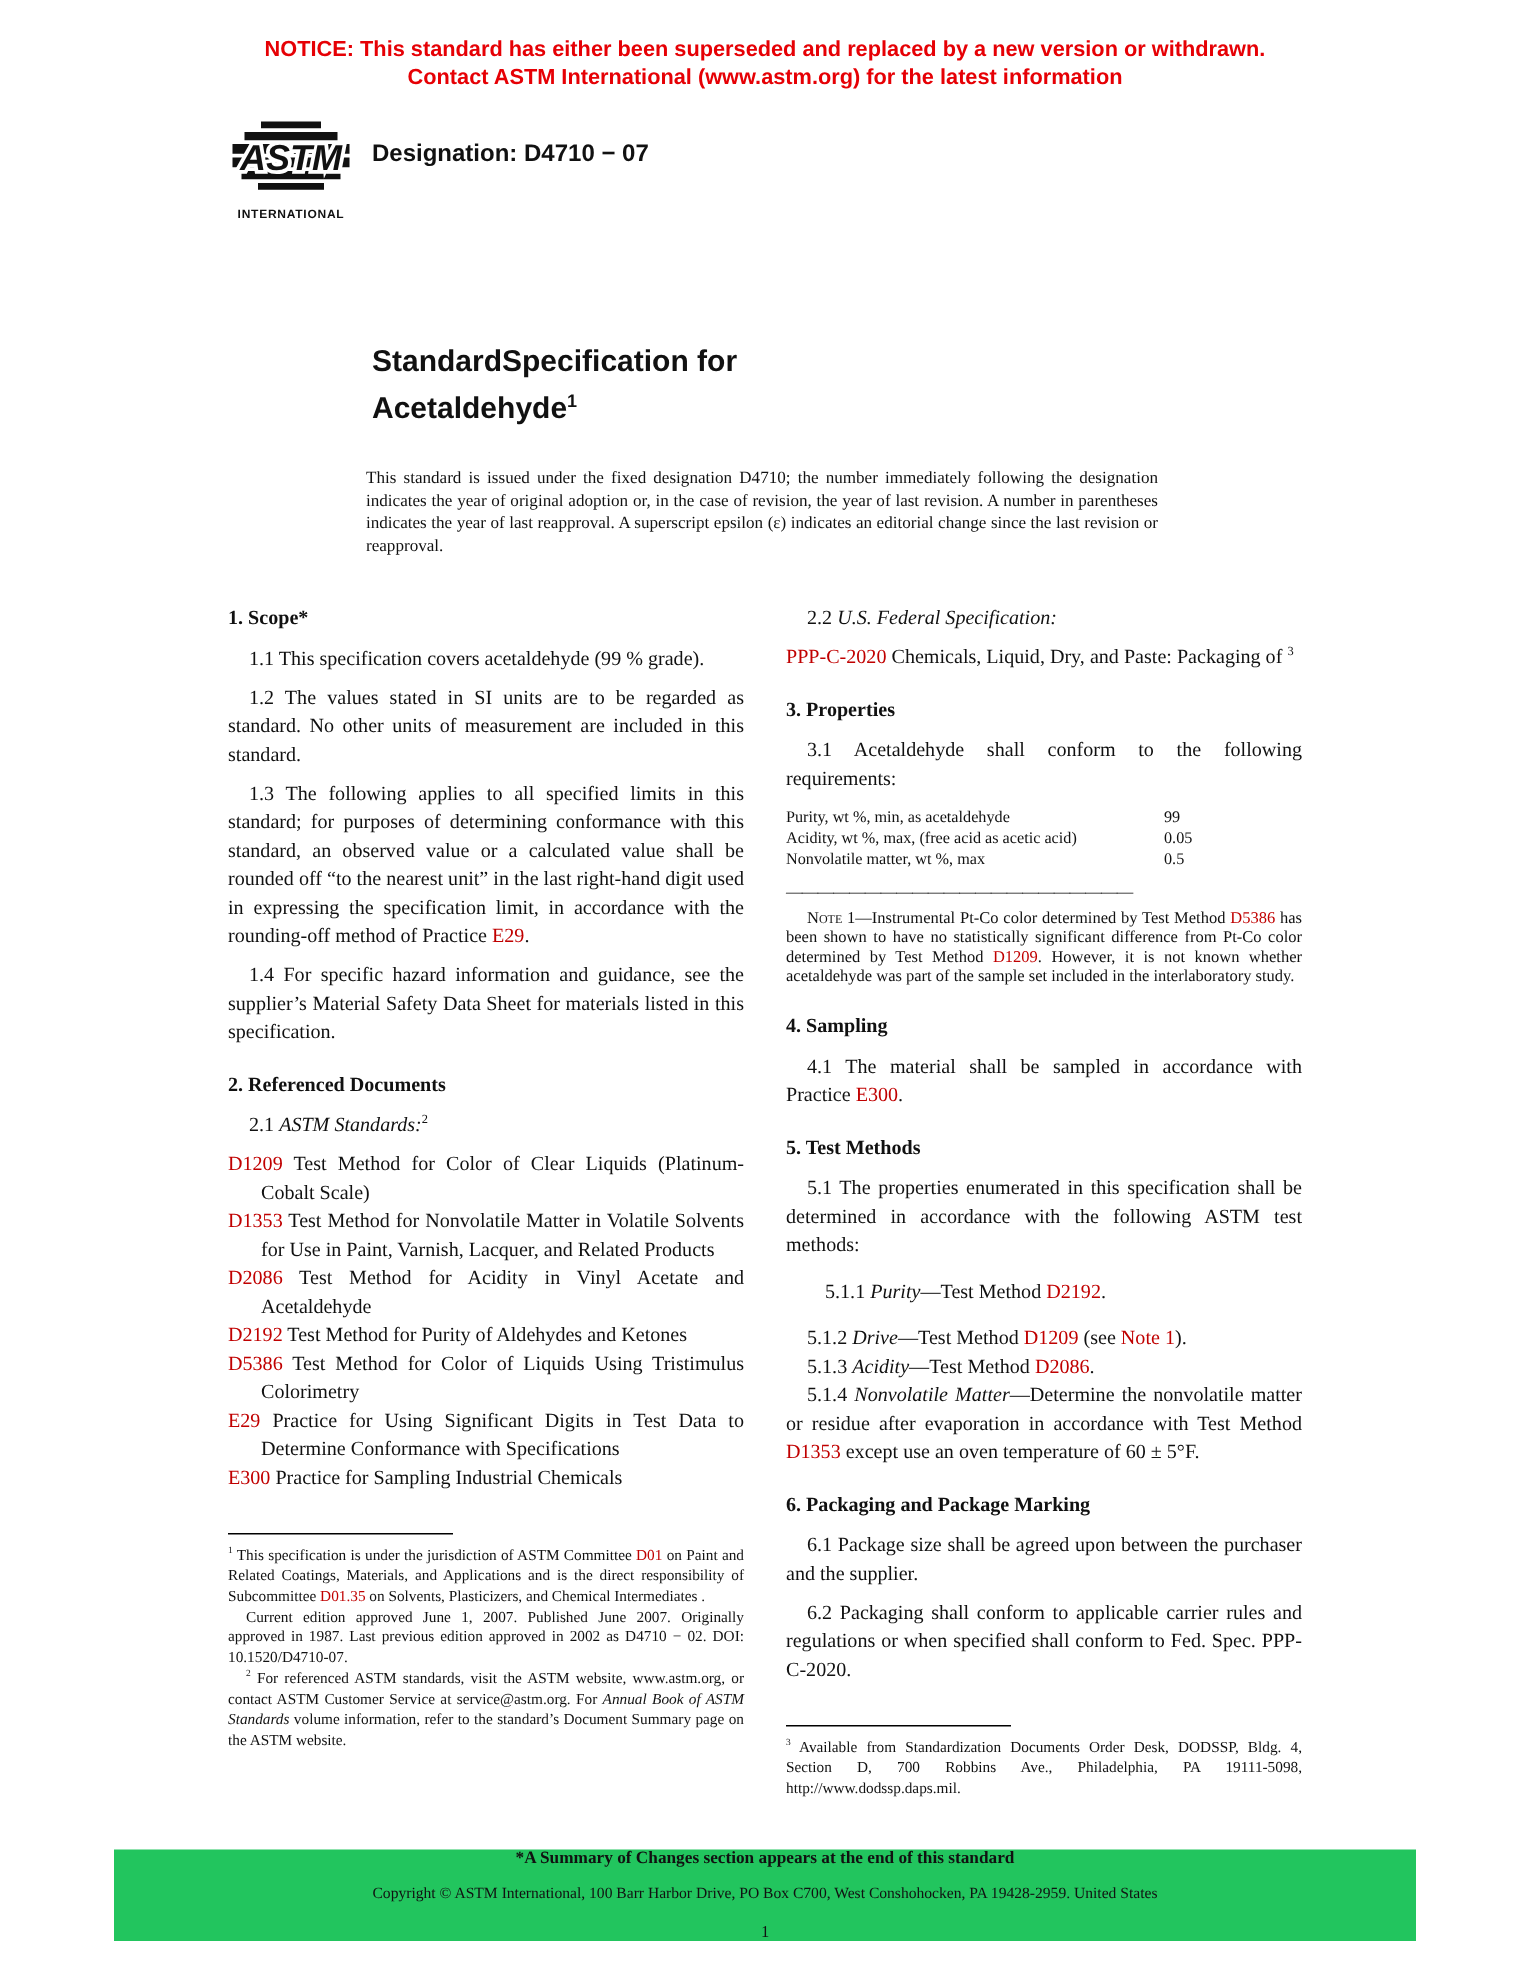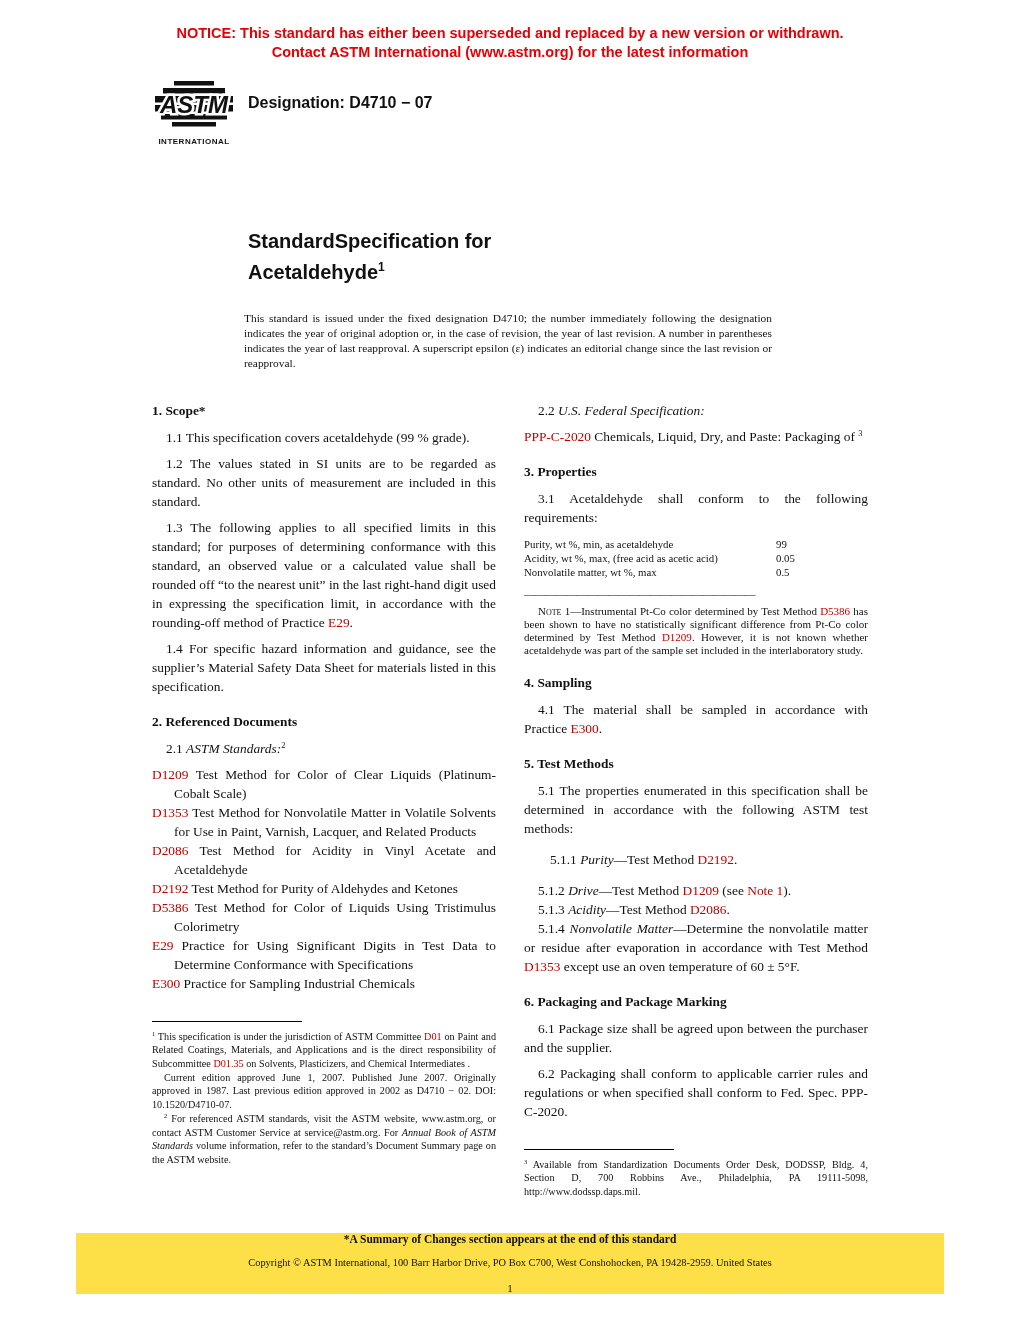--- a/index.html
+++ b/index.html
@@ -49,21 +49,21 @@
   .prow { display:flex; }
   .plabel { flex:1; }
   .pval { width:92px; text-align:left; }
   .dashes { font-size:11px; line-height:14px; margin:8px 0 4px 0; letter-spacing:-0.5px; }
   .note { font-size:11px; line-height:13px; text-indent:14px; margin:4px 0 10px 0; }
   .seg-plain {}
   .seg-link { color:var(--link-red); }
   .seg-italic { font-style:italic; }
   .seg-sc { font-variant:small-caps; }
   sup.seg-sup { font-size:0.62em; line-height:0; }
-  .footer { position:absolute; left:0; right:0; bottom:26px; background:#fde047; }
+  .footer { position:absolute; left:0; right:0; bottom:26px; background:#22c55e; }
   .summary { text-align:center; font-weight:bold; font-size:11.5px; }
   .copyright { margin:12px 78px 0 78px; font-size:10.4px; text-align:center; }
   .pageno { text-align:center; margin-top:14px; font-size:11px; }
 </style>
 </head>
 <body>
 
 <div class="page">
 
   <div class="notice">

